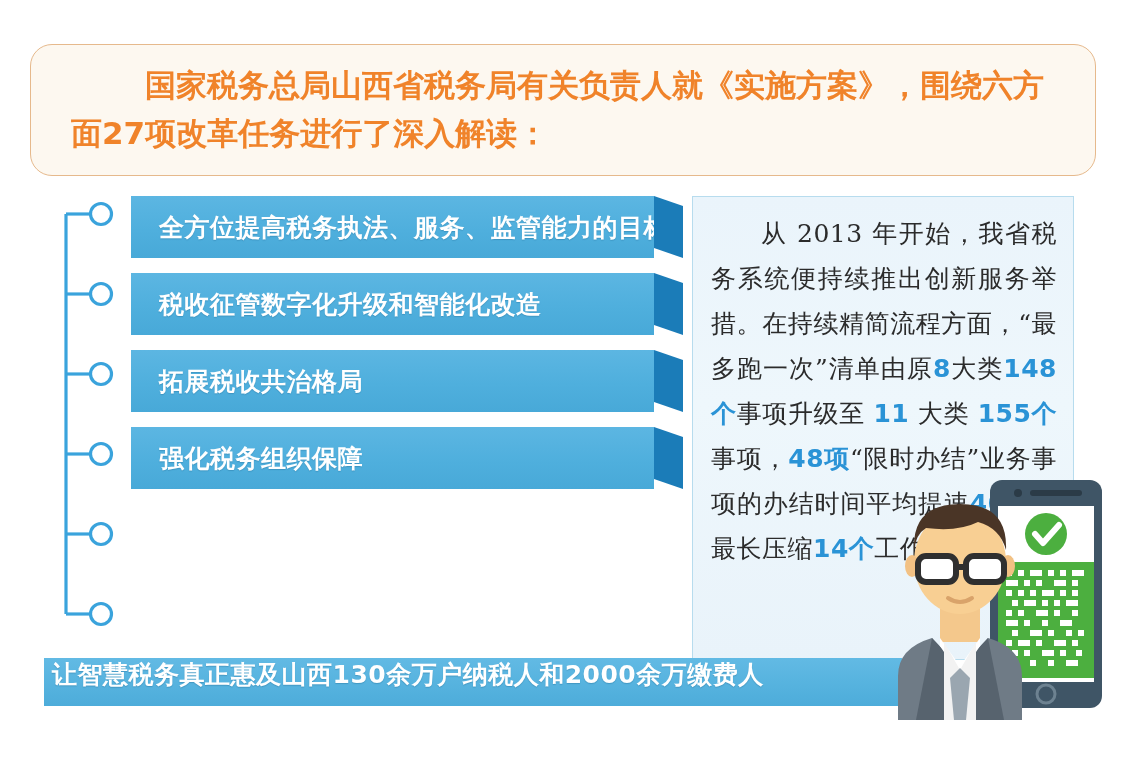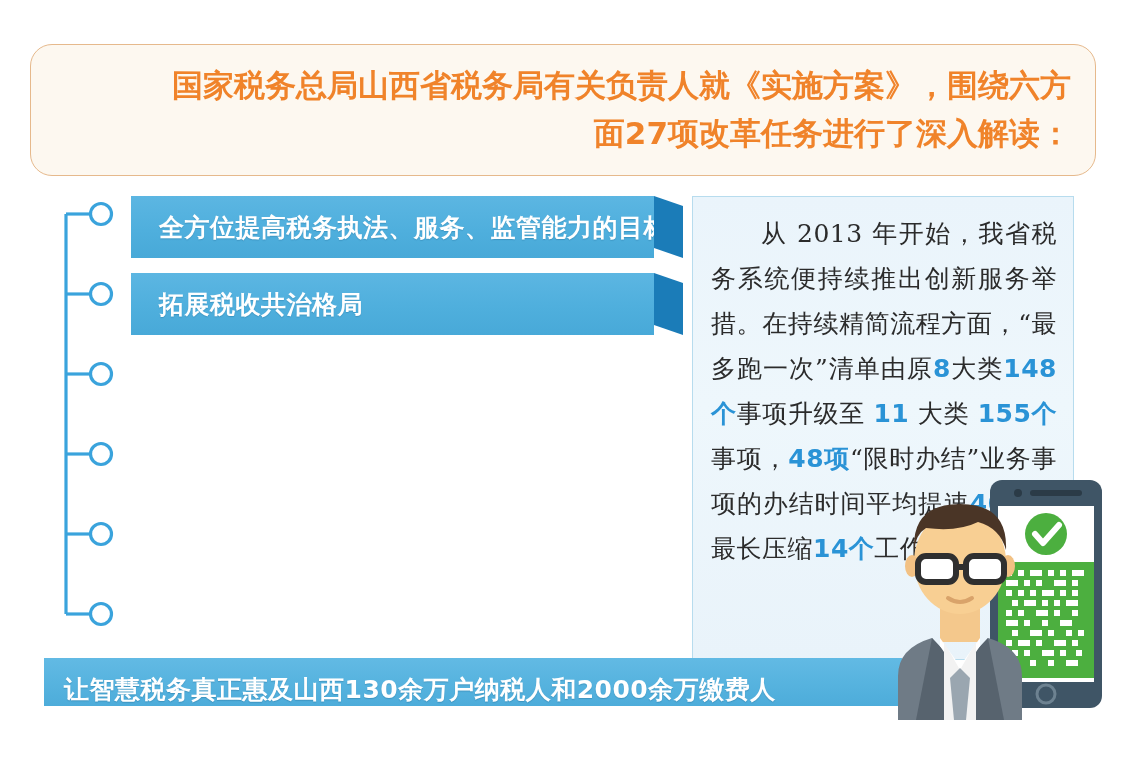--- a/index.html
+++ b/index.html
@@ -23,21 +23,21 @@
   #title-text {
     position:absolute;
     left:40px; top:16px;
     width:1000px;
     font-family:"DejaVu Sans","Liberation Sans",sans-serif;
     font-size:31px;
     font-weight:bold;
     line-height:48px;
     letter-spacing:0px;
     color:#f0832a;
-    text-align:right;
+    text-align:left;
     text-indent:74px;
     white-space:normal;
   }
 
   
   #bracket {
     position:absolute;
     left:58px; top:196px;
     width:80px; height:436px;
     pointer-events:none;
@@ -103,22 +103,22 @@
   }
   #info-text .num { color:#2a93d6; font-weight:bold; font-family:"DejaVu Sans","Liberation Sans",sans-serif; }
 
   
   #bottom-banner {
     position:absolute;
     left:44px; top:658px;
     width:858px; height:48px;
     background:linear-gradient(180deg,#62bae4 0%,#55b2de 60%,#4dacda 100%);
     display:flex;
-    align-items:flex-end;
-    padding-left:20px;
+    align-items:flex-start;
+    padding-left:8px;
   }
   #bottom-label {
     font-family:"DejaVu Sans","Liberation Sans",sans-serif;
     font-size:25px;
     font-weight:bold;
     color:#ffffff;
     letter-spacing:0.5px;
     text-shadow:0 1px 1px rgba(20,90,130,.3);
     white-space:nowrap;
   }
@@ -159,30 +159,42 @@
 
 <div id="banner-list">
 
   <div class="banner-row">
     <div class="banner-body">
       <span class="banner-label">全方位提高税务执法、服务、监管能力的目标</span>
     </div>
     <div class="banner-fold"></div>
   </div>
 
+  <div class="banner-row">
+    <div class="banner-body">
+      <span class="banner-label">税收征管数字化升级和智能化改造</span>
+    </div>
+    <div class="banner-fold"></div>
+  </div>
 
 
 
   <div class="banner-row">
     <div class="banner-body">
       <span class="banner-label">拓展税收共治格局</span>
     </div>
     <div class="banner-fold"></div>
   </div>
 
+  <div class="banner-row">
+    <div class="banner-body">
+      <span class="banner-label">强化税务组织保障</span>
+    </div>
+    <div class="banner-fold"></div>
+  </div>
 
 </div>
 
 <div id="info-panel">
   <div id="info-text"><span>从 </span><span>2013</span><span> 年开始，我省税务系统便持续推出创新服务举措。在持续精简流程方面，“最多跑一次”清单由原</span><span class="num">8</span><span>大类</span><span class="num">148</span><span class="num">个</span><span>事项升级至 </span><span class="num">11</span><span> 大类 </span><span class="num">155</span><span class="num">个</span><span>事项，</span><span class="num">48项</span><span>“限时办结”业务事项的办结时间平均提速</span><span class="num">40%</span><span>，最长压缩</span><span class="num">14个</span><span>工作日。</span></div>
 </div>
 
 <div id="bottom-banner">
   <span id="bottom-label">让智慧税务真正惠及山西130余万户纳税人和2000余万缴费人</span>
 </div>

